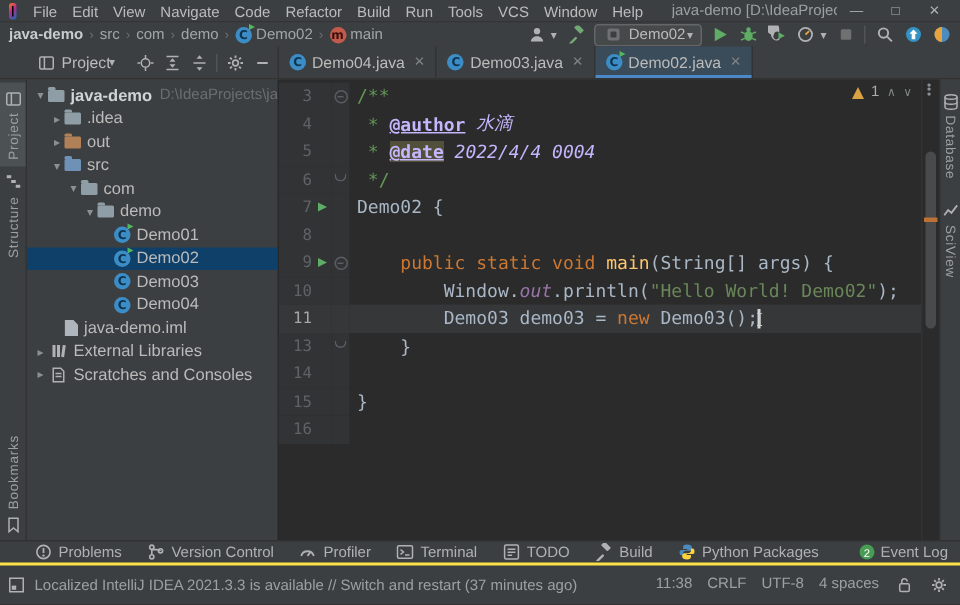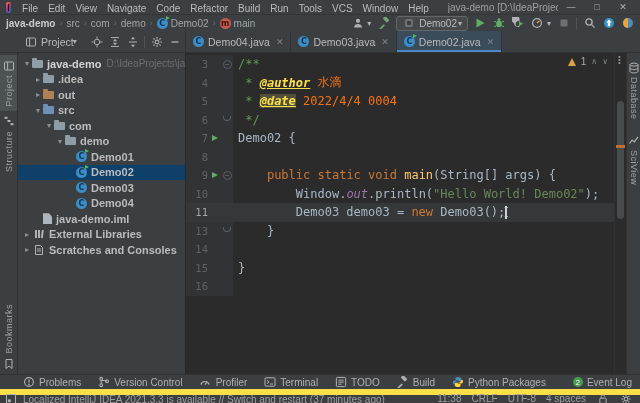--- a/index.html
+++ b/index.html
@@ -51,21 +51,21 @@
   .stripe-item.sel { background:#4C5153; }
   .vtext-up { writing-mode:vertical-rl; transform:rotate(180deg); font-size:9px; color:#9DA0A3; letter-spacing:.5px; }
   .vtext-down { writing-mode:vertical-rl; font-size:9px; color:#9DA0A3; letter-spacing:.5px; }
   #strip-left .spacer { flex:1; }
 
   #tree { width:168px; flex:0 0 auto; background:#3C3F41; border-right:1px solid #282828;
     padding-top:3px; overflow:hidden; }
   .trow { height:15.5px; display:flex; align-items:center; font-size:11px; color:#BBBBBB; white-space:nowrap; }
   .trow.sel { background:#0E4069; }
   .trow .arr { width:10px; font-size:8px; color:#8C9093; text-align:center; flex:0 0 auto; }
-  .trow .lbl { margin-left:4px;font-weight:bold; }
+  .trow .lbl { margin-left:4px; }
   .trow .lbl.bold { font-weight:bold; color:#D0D4D8; }
   .trow .hint { margin-left:5px; font-size:10px; color:#6A6E71; }
 
   
   .nfold { width:11px; height:8px; border-radius:1px; position:relative; flex:0 0 auto; }
   .nfold::before { content:""; position:absolute; top:-2px; left:0; width:5px; height:2px; border-radius:1px 1px 0 0; background:inherit; }
   .ncls { width:11px; height:11px; border-radius:50%; background:#3C8DC6; color:#0D3450; font-size:8px; font-weight:bold;
     display:inline-flex; align-items:center; justify-content:center; position:relative; flex:0 0 auto;
     font-family:"DejaVu Sans",sans-serif; }
   .ncls .runov { position:absolute; top:-2px; right:-2px; width:0; height:0;
@@ -81,22 +81,22 @@
   .runcol { width:13px; flex:0 0 auto; background:#313335; height:100%; display:flex; align-items:center; justify-content:center; }
   .foldcol { width:12px; flex:0 0 auto; background:#313335; height:100%; display:flex; align-items:center; justify-content:center; }
   .ctext { flex:1; white-space:pre; padding-left:5px; color:#A9B7C6; height:100%; display:flex; align-items:center; }
   .cline.current .lnum,.cline.current .runcol,.cline.current .foldcol,.cline.current .ctext { background:#353739; }
   .cline.current .lnum { color:#A4A6A8; }
   .runmark { width:0; height:0; border-left:6px solid #5FAD65; border-top:3.5px solid transparent; border-bottom:3.5px solid transparent; }
   .fm { width:9px; height:9px; border:1px solid #5A5D63; border-radius:50%; position:relative; }
   .fm::after { content:""; position:absolute; left:1.5px; right:1.5px; top:3px; height:1px; background:#5A5D63; }
   .fe { width:8px; height:5px; border-left:1px solid #5A5D63; border-right:1px solid #5A5D63; border-bottom:1px solid #5A5D63; border-radius:0 0 4px 4px; margin-top:-3px; }
   .kw { color:#CC7832; } .decl { color:#FFC66D; } .str { color:#6A8759; }
-  .cmt { color:#629755; } .cmti { color:#f97316; }
-  .tag { color:#fde047; font-weight:bold; font-style:italic; text-decoration:underline; }
+  .cmt { color:#629755; } .cmti { color:#c4b5fd; font-style:italic; }
+  .tag { color:#c4b5fd; font-weight:bold; text-decoration:underline; }
   .hl { background:#52503A; }
   .field { color:#9876AA; font-style:italic; }
   .caret { display:inline-block; width:1.5px; height:13px; background:#D4D4D4; vertical-align:middle; }
   #inspection { position:absolute; top:3px; right:6px; display:flex; align-items:center; gap:5px; z-index:5;
     font-size:10px; color:#A8ADB3; }
   .warn-tri { width:0; height:0; border-left:4.5px solid transparent; border-right:4.5px solid transparent; border-bottom:8px solid #D9A343; }
   .chev { color:#7F8487; font-size:8px; }
   #ibeam { position:absolute; left:318px; top:153px; color:#C9CDD1; font-family:"DejaVu Serif",serif; font-size:12px; z-index:6; }
 
   
@@ -111,21 +111,21 @@
 
   
   #bottom-bar { height:15px; flex:0 0 auto; background:#3C3F41; border-top:1px solid #323232;
     display:flex; align-items:center; padding:0 8px 0 22px; }
   .bb-item { display:flex; align-items:center; gap:4px; font-size:10px; color:#AFB1B3; margin-right:16px; }
   .bb-right { margin-left:auto; display:flex; align-items:center; }
   .badge { width:10px; height:10px; border-radius:50%; background:#499C54; color:#fff; font-size:7.5px;
     display:inline-flex; align-items:center; justify-content:center; }
 
   
-  #status-bar { height:14px; flex:0 0 auto; background:#3C3F41; border-top:6px solid #fde047;
+  #status-bar { height:28px; flex:0 0 auto; background:#3C3F41; border-top:2px solid #fde047;
     display:flex; align-items:center; padding:0 8px 0 4px; font-size:10px; color:#9DA0A3; }
   #status-msg { margin-left:6px; white-space:nowrap; overflow:hidden; }
   .sb-right { margin-left:auto; display:flex; align-items:flex-start; gap:10px; }
 </style>
 </head>
 <body>
 
 <div id="app">
 
   <div id="menu-row">

